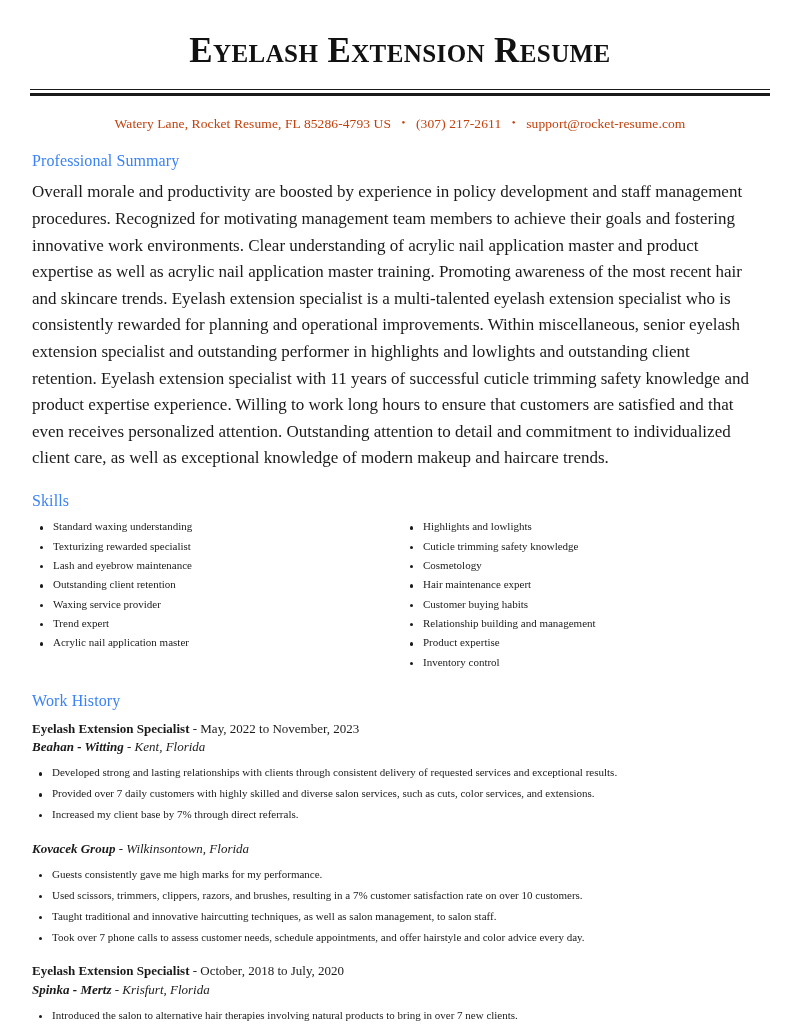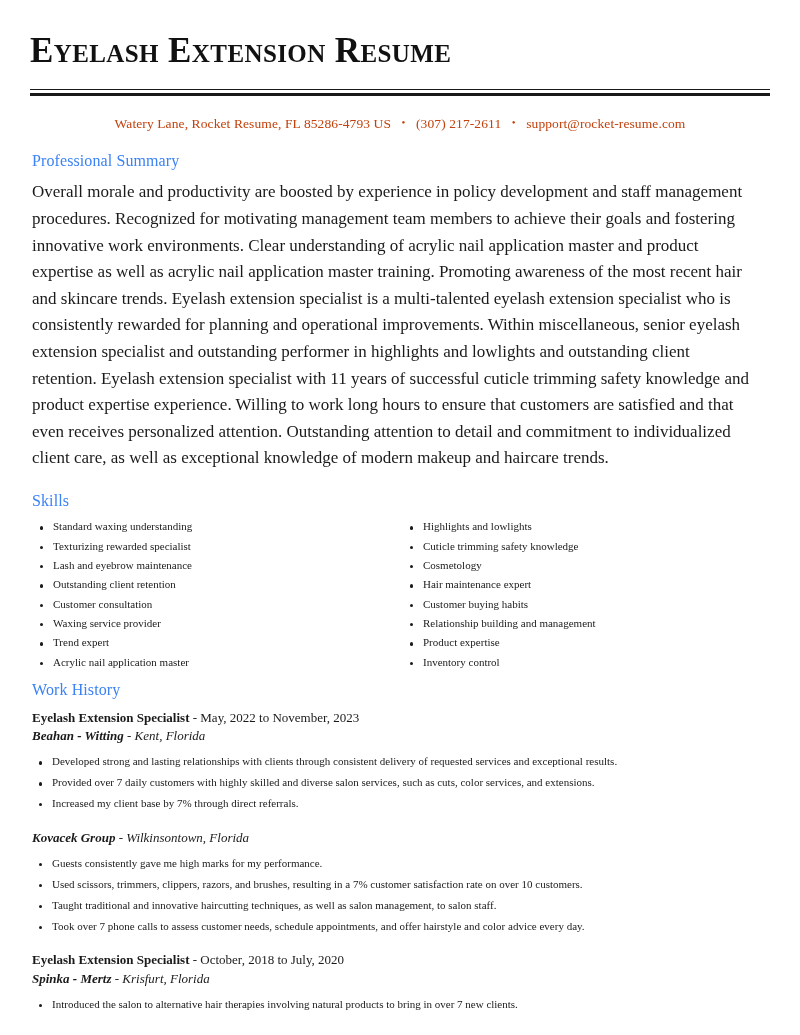--- a/index.html
+++ b/index.html
@@ -17,20 +17,21 @@
   .page {
     width: 800px;
     height: 1035px;
     box-sizing: border-box;
     padding: 0 30px;
     position: relative;
   }
 
   
   .resume-title {
+    text-align: center;
     font-family: "Liberation Serif", "DejaVu Serif", serif;
     font-variant: small-caps;
     font-weight: 700;
     font-size: 35px;
     letter-spacing: 0.4px;
     line-height: 1;
     padding-top: 33px;
     margin: 0 0 0 0;
     color: #111111;
   }
@@ -162,21 +163,21 @@
   }
   .job ul.bullets > li {
     margin-bottom: 5.5px;
     line-height: 1.4;
     padding-left: 22px;
   }
   .job ul.bullets > li::before {
     left: 9px;
     top: 7px;
   }
-  .section-work { margin-top: 7px; }
+  .section-work { margin-top: 18px; }
 </style>
 </head>
 <body>
 
 <div class="page">
 
   <div>
     <h1 class="resume-title">Eyelash Extension Resume</h1>
 
     <div class="rule-group">
@@ -201,21 +202,20 @@
 
   <div class="section">
     <div class="section-heading">Skills</div>
     <div class="skills-columns">
       <div class="skills-col">
         <ul class="bullets">
           <li>Standard waxing understanding</li>
           <li>Texturizing rewarded specialist</li>
           <li>Lash and eyebrow maintenance</li>
           <li>Outstanding client retention</li>
-          <li>Customer consultation</li>
           <li>Waxing service provider</li>
           <li>Trend expert</li>
           <li>Acrylic nail application master</li>
         </ul>
       </div>
       <div class="skills-col">
         <ul class="bullets">
           <li>Highlights and lowlights</li>
           <li>Cuticle trimming safety knowledge</li>
           <li>Cosmetology</li>

